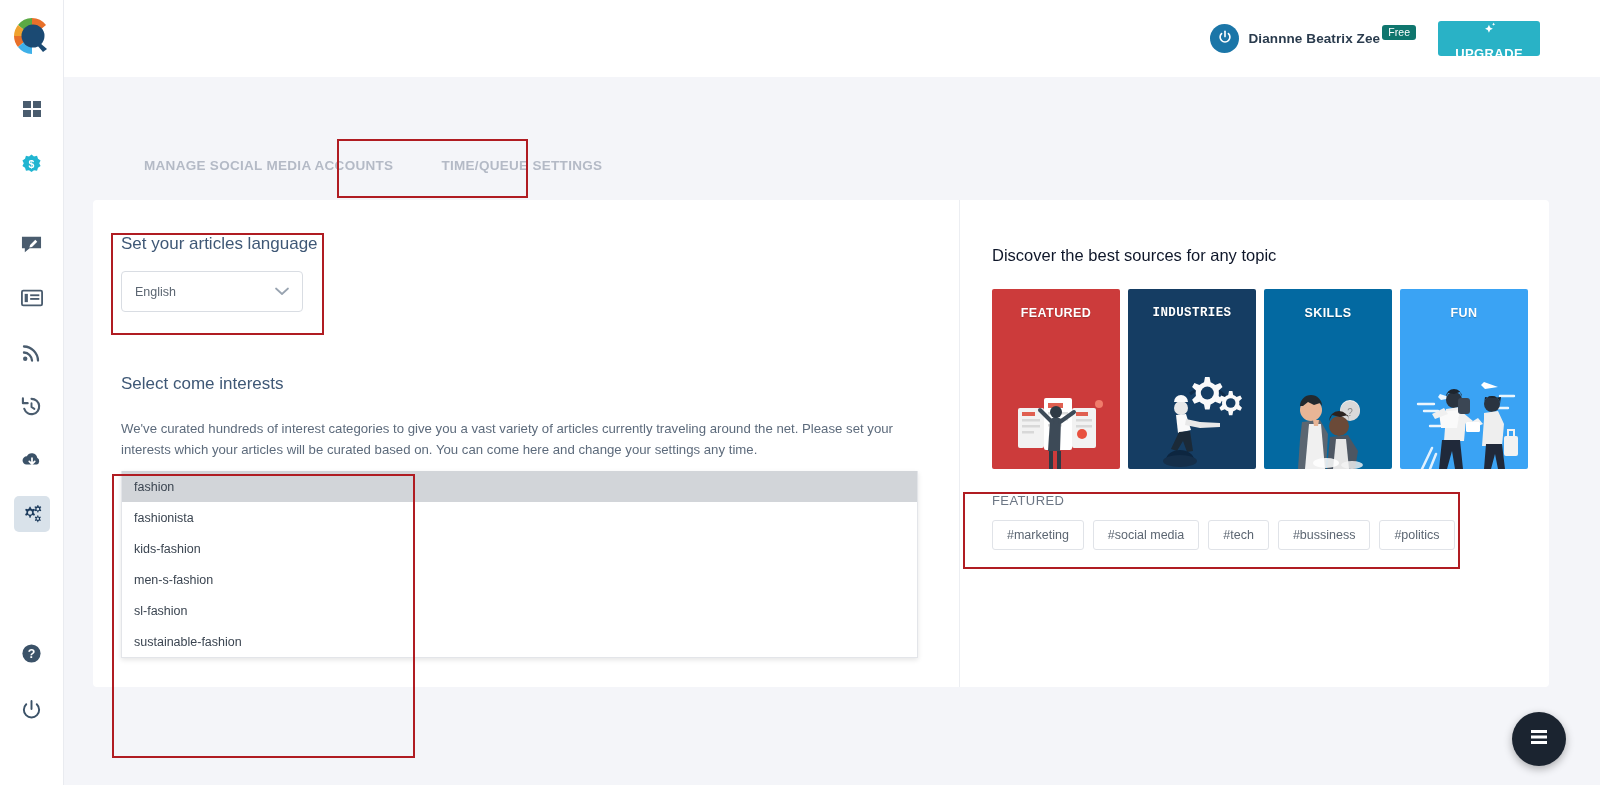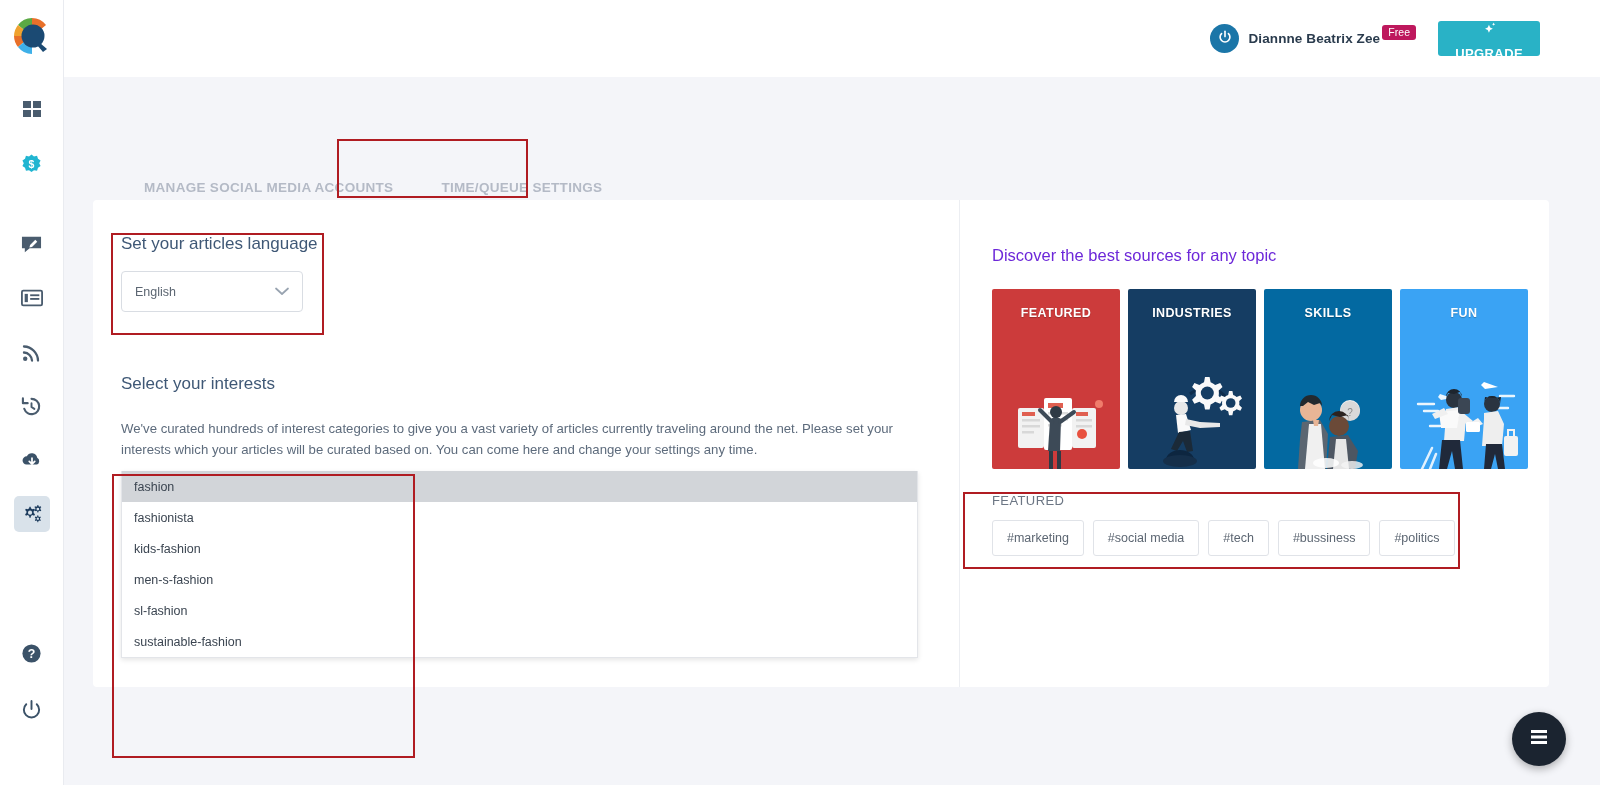--- a/index.html
+++ b/index.html
@@ -40,37 +40,37 @@
     padding-right: 60px;
     z-index: 20;
   }
   #user-block { display: flex; align-items: center; gap: 9px; }
   #avatar {
     width: 29px; height: 29px; border-radius: 50%;
     background: #1b76a8; display: flex; align-items: center; justify-content: center;
   }
   #user-name { font-size: 13.5px; font-weight: bold; color: #2a3b4d; letter-spacing: .1px; }
   #plan-badge {
-    background: #be185d; color: #fff; font-size: 10.5px;
+    background: #0f766e; color: #fff; font-size: 10.5px;
     padding: 1px 6px 2px; border-radius: 3px; font-weight: normal;
     position: relative; top: -7px; margin-left: 2px;
   }
   #upgrade-btn {
     margin-left: 22px;
     background: #29b2c6; color: #fff; border: none;
     height: 35px; padding: 0 17px; border-radius: 3px;
     font-size: 13px; font-weight: bold; letter-spacing: .4px;
     display: flex; align-items: center; gap: 7px; cursor: pointer;
     font-family: "Liberation Sans", sans-serif;
     flex-direction: column;
   }
 
   
   #tabs {
-    position: absolute; left: 64px; top: 93px;
+    position: absolute; left: 64px; top: 71px;
     width: 1536px; height: 123px;
     display: flex; align-items: flex-end; padding-left: 56px; text-align: center;
   }
   .tab {
     font-size: 13.5px; font-weight: bold; letter-spacing: .3px;
     color: #b4bac6; padding: 0 24px; height: 57px;
     display: flex; align-items: center; cursor: pointer;
     border-radius: 5px 5px 0 0;
   }
   .tab.active { background: #ffffff; color: #17315b; }
@@ -133,40 +133,40 @@
     padding-left: 12px; font-size: 12.5px; color: #3b4551; cursor: pointer;
   }
   .sugg-item.selected { background: #d2d5d9; }
   .interest-highlight {
     position: absolute; left: 112px; top: 474px;
     width: 303px; height: 284px;
     border: 2px solid #b01c22; pointer-events: none; z-index: 35;
   }
 
   
-  .discover-title { font-size: 16.5px; color: #6d28d9; }
+  .discover-title { font-size: 16.5px; color: #0f172a; }
   #cards-row { margin-top: 24px; display: flex; gap: 8px; }
   .topic-card {
     width: 128px; height: 180px; position: relative;
     border-radius: 2px; overflow: hidden; cursor: pointer;
   }
   .topic-label {
     position: absolute; top: 17px; left: 0; right: 0;
     text-align: center; color: #fff;
     font-size: 12.5px; font-weight: bold; letter-spacing: .4px;
     text-shadow: 0 1px 1px rgba(0,0,0,.25);
   }
   .topic-art { position: absolute; bottom: 0; left: 0; right: 0; height: 105px; }
 
   #featured-section { margin-top: 24px; position: relative; width: 498px; }
   .featured-title { font-size: 13px; color: #6c7684; letter-spacing: .4px; }
   #tags { margin-top: 12px; display: flex; gap: 9px; }
   .tag {
     border: 1px solid #e0e3e8; border-radius: 3px; background: #fff;
-    height: 36px; display: flex; align-items: center; padding: 0 14px;
+    height: 30px; display: flex; align-items: center; padding: 0 14px;
     font-size: 12.5px; color: #5c6672; cursor: pointer; white-space: nowrap;
   }
   .featured-highlight {
     position: absolute; left: 963px; top: 492px;
     width: 497px; height: 77px;
     border: 2px solid #b01c22; pointer-events: none; z-index: 12;
   }
 
   
   #fab {
@@ -333,21 +333,21 @@
     <div class="lang-title">Set your articles language</div>
     <div id="lang-select">
       <span>English</span>
       <span>
         <svg width="14" height="9" viewBox="0 0 14 9">
             <path d="M1 1.5 L7 7 L13 1.5" fill="none" stroke="#98a3b0" stroke-width="1.7" stroke-linecap="round" stroke-linejoin="round"></path>
           </svg>
       </span>
     </div>
 
-    <div class="sec-title">Select your interests</div>
+    <div class="sec-title">Select come interests</div>
     <div class="sec-desc">We've curated hundreds of interest categories to give you a vast variety of articles currently traveling around the net. Please set your interests which your articles will be curated based on. You can come here and change your settings any time.</div>
 
     <div class="field-label">Click &amp; Select your area of interests</div>
     <div id="interest-input" placeholder="Click &amp; Select your area of interests">
       <span>fashion</span>
         <span id="caret"></span>
     </div>
 
     <div id="suggestions">
       <div class="sugg-item selected">fashion</div>
@@ -387,21 +387,21 @@
             <path d="M58 56 l5-4 l6 3 l-1 32 h-12 z" fill="#3d4a57"></path>
             <circle cx="64" cy="48" r="6" fill="#2f3a45"></circle>
             <path d="M60 58 l-12-12" stroke="#3d4a57" stroke-width="4" stroke-linecap="round"></path>
             <path d="M68 58 l14-10" stroke="#3d4a57" stroke-width="4" stroke-linecap="round"></path>
             <rect x="57" y="87" width="4" height="18" fill="#2f3a45"></rect>
               <rect x="65" y="87" width="4" height="18" fill="#2f3a45"></rect>
           </svg>
         </div>
       </div>
 
-      <div class="topic-card" style="background:#153d63;">
+      <div class="topic-card" style="background:#153d63;font-family:Liberation Mono, monospace;">
         <div class="topic-label">INDUSTRIES</div>
         <div class="topic-art">
           <svg width="128" height="105" viewBox="0 0 128 105">
             <path d="M62 30 a26 26 0 0 1 38 6" fill="none" stroke="#0e2d4c" stroke-width="3"></path>
             <g fill="#fafafa">
               <path d="M77 13 l4.6 0 l1 5.2 a16 16 0 0 1 4.6 2.7 l5-2 l2.3 4 l-3.8 3.7 a16 16 0 0 1 0 5.4 l3.8 3.7 l-2.3 4 l-5-2 a16 16 0 0 1 -4.6 2.7 l-1 5.2 l-4.6 0 l-1-5.2 a16 16 0 0 1 -4.6-2.7 l-5 2 l-2.3-4 l3.8-3.7 a16 16 0 0 1 0-5.4 l-3.8-3.7 l2.3-4 l5 2 a16 16 0 0 1 4.6-2.7 z"></path>
             </g>
             <circle cx="79.3" cy="29" r="6.5" fill="#153d63"></circle>
             <g fill="#fafafa">
               <path d="M101 27 l3.4 0 l.8 3.9 a12 12 0 0 1 3.4 2 l3.7-1.5 l1.7 3 l-2.8 2.7 a12 12 0 0 1 0 4 l2.8 2.7 l-1.7 3 l-3.7-1.5 a12 12 0 0 1 -3.4 2 l-.8 3.9 l-3.4 0 l-.8-3.9 a12 12 0 0 1 -3.4-2 l-3.7 1.5 l-1.7-3 l2.8-2.7 a12 12 0 0 1 0-4 l-2.8-2.7 l1.7-3 l3.7 1.5 a12 12 0 0 1 3.4-2 z"></path>

